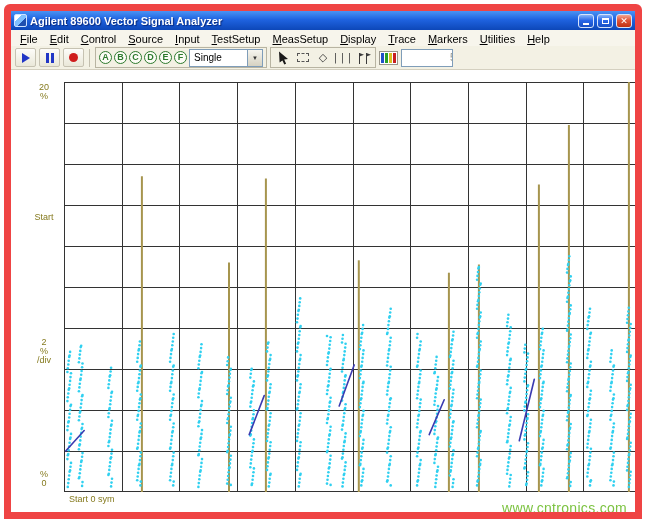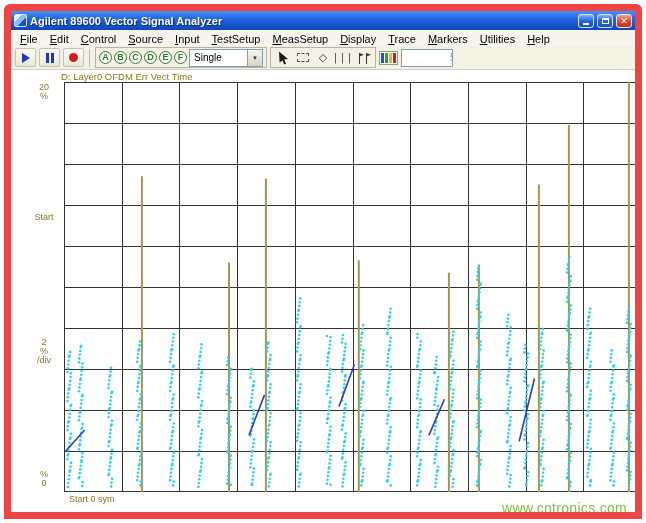--- a/index.html
+++ b/index.html
@@ -148,21 +148,20 @@
         </span>
 
       <span class="dropdown disabled dd-zoom">
         <span class="dd-text">50%</span>
         <span class="dd-arrow">▼</span>
       </span>
 
     </div>
 
     <div class="main">
-      <div class="trace-title">D: Layer0 OFDM Err Vect Time</div>
 
       <span class="axis-label" style="top:12px">20</span>
       <span class="axis-label" style="top:21px">%</span>
       <span class="axis-label" style="top:142px">Start</span>
       <span class="axis-label" style="top:267px">2</span>
       <span class="axis-label" style="top:276px">%</span>
       <span class="axis-label" style="top:285px">/div</span>
       <span class="axis-label" style="top:399px">%</span>
       <span class="axis-label" style="top:408px">0</span>
 

